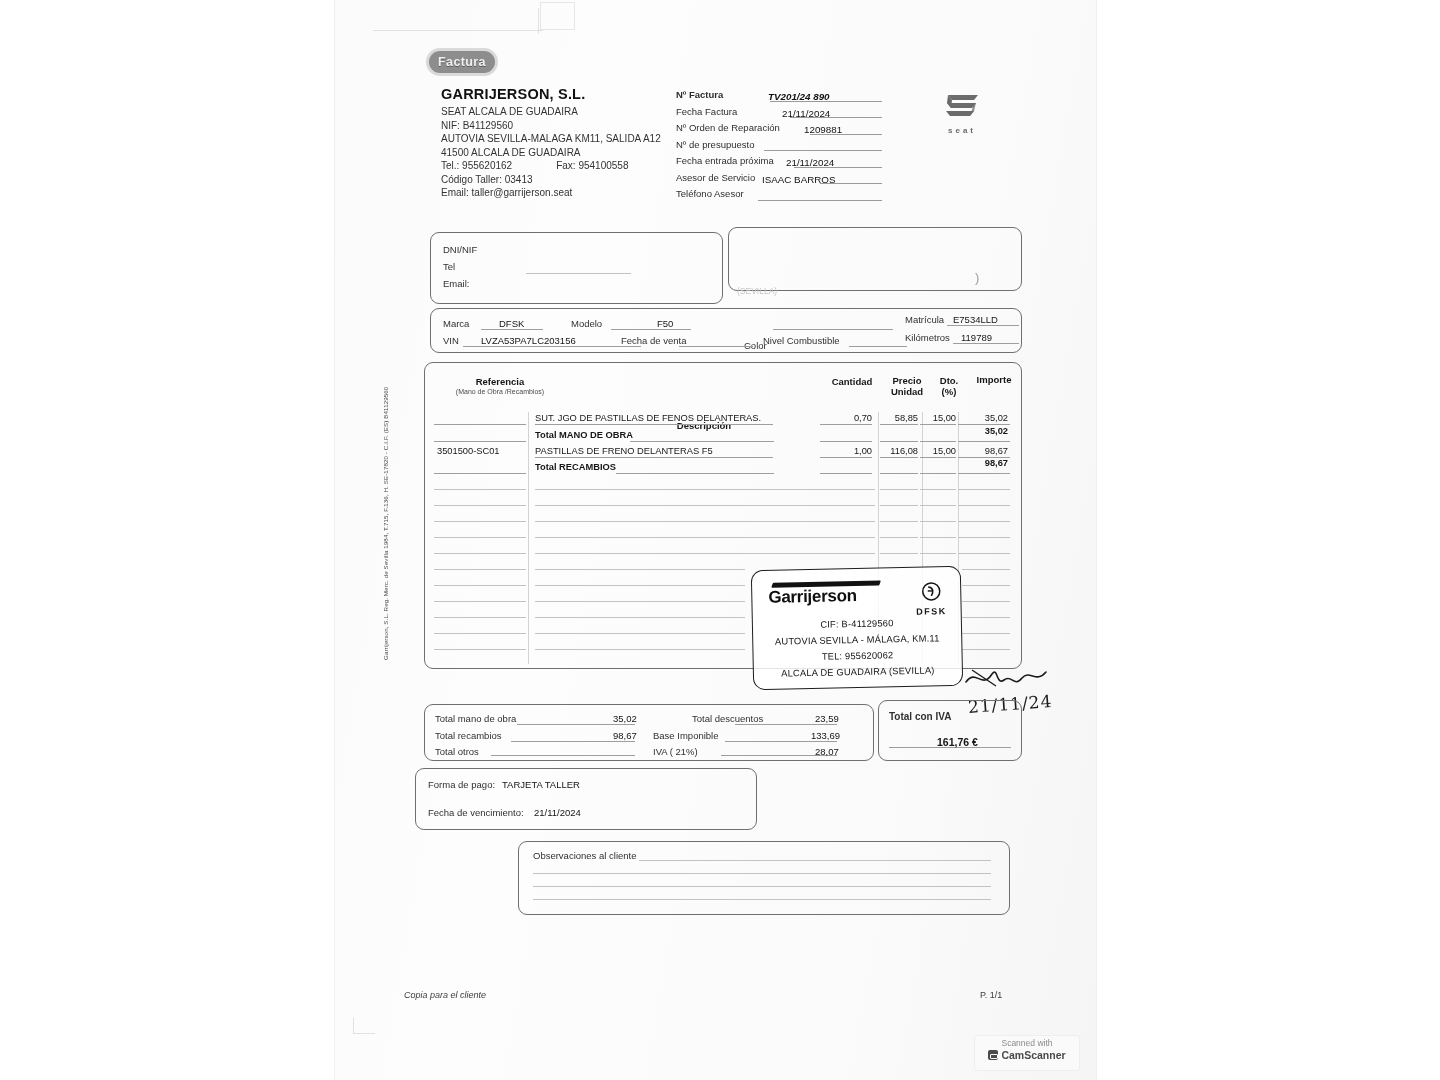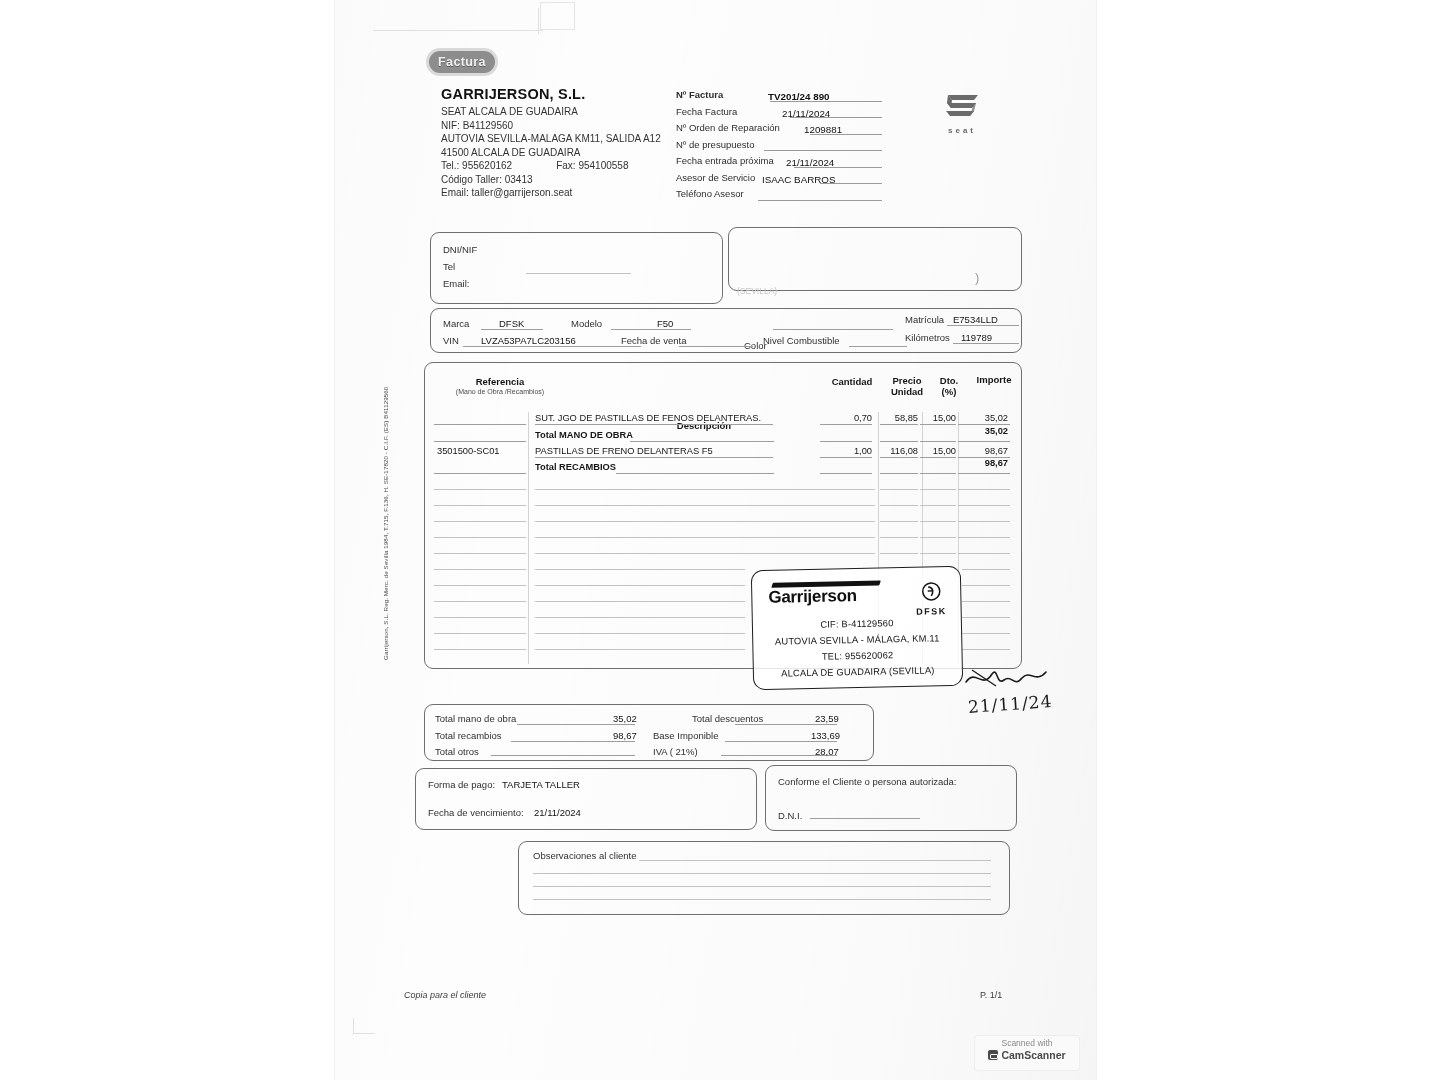--- a/index.html
+++ b/index.html
@@ -48,21 +48,21 @@
   #company .name { font-size:14.5px; font-weight:bold; color:#111; letter-spacing:.2px; }
   #company .line { font-size:10px; color:#333; margin-top:2.5px; white-space:nowrap; }
   #company .row2 { display:flex; gap:44px; }
 
   
   #meta { left:676px; top:88px; width:206px; }
   #meta .mrow{ position:relative; height:16.5px; }
   #meta .mlabel{ position:absolute; left:0; top:1px; font-size:9.5px; color:#2e2e2e; white-space:nowrap; }
   #meta .mrule{ position:absolute; right:0; bottom:3px; height:0; border-bottom:1px solid #9a9a9a; }
   #meta .mval{ position:absolute; bottom:2.5px; font-size:9.8px; color:#111; white-space:nowrap; }
-  #meta .bold{ font-weight:bold; }
+  #meta .bold{ font-weight:bold;font-style:italic; }
   #meta-title{ font-weight:bold; font-size:10px; }
 
   
   #seat-logo { left:938px; top:92px; width:48px; height:42px; }
   #seat-logo .word{
     text-align:center; font-size:8px; letter-spacing:3px; color:#6a6a6a;
     font-weight:bold; margin-top:2px;
   }
 
   
@@ -434,33 +434,33 @@
 
     <div class="fld-label" style="left:228px;top:25px;">Base Imponible</div>
     <div class="rule" style="left:300px;top:36px;width:112px;"></div>
     <div class="fld-val" style="left:386px;top:25px;">133,69</div>
 
     <div class="fld-label" style="left:228px;top:41px;">IVA  ( 21%)</div>
     <div class="rule" style="left:296px;top:50px;width:116px;"></div>
     <div class="fld-val" style="left:390px;top:41px;">28,07</div>
   </div>
 
+  <div class="box" id="box-totals-right">
+    <div class="fld-label" style="left:10px;top:10px;font-weight:bold;font-size:10px;">Total con IVA</div>
+    <div class="rule" style="left:10px;top:46px;width:122px;"></div>
+    <div class="fld-val" style="left:58px;top:35px;font-weight:bold;font-size:10.5px;">161,76 €</div>
+  </div>
 
   <div class="box" id="box-pay">
     <div class="fld-label" style="left:12px;top:10px;">Forma de pago:</div>
     <div class="fld-val" style="left:86px;top:10px;">TARJETA TALLER</div>
     <div class="fld-label" style="left:12px;top:38px;">Fecha de vencimiento:</div>
     <div class="fld-val" style="left:118px;top:38px;">21/11/2024</div>
   </div>
 
-  <div class="box" id="box-conform">
-    <div class="fld-label" style="left:12px;top:10px;">Conforme el Cliente o persona autorizada:</div>
-    <div class="fld-label" style="left:12px;top:44px;">D.N.I.</div>
-    <div class="rule" style="left:44px;top:52px;width:110px;"></div>
-  </div>
 
   <div class="box" id="box-obs">
     <div class="fld-label" style="left:14px;top:8px;">Observaciones al cliente</div>
     <div class="rule-l" style="left:120px;top:18px;width:352px;"></div>
     <div class="rule-l" style="left:14px;top:31px;width:458px;"></div>
     <div class="rule-l" style="left:14px;top:44px;width:458px;"></div>
     <div class="rule-l" style="left:14px;top:57px;width:458px;"></div>
   </div>
 
 

